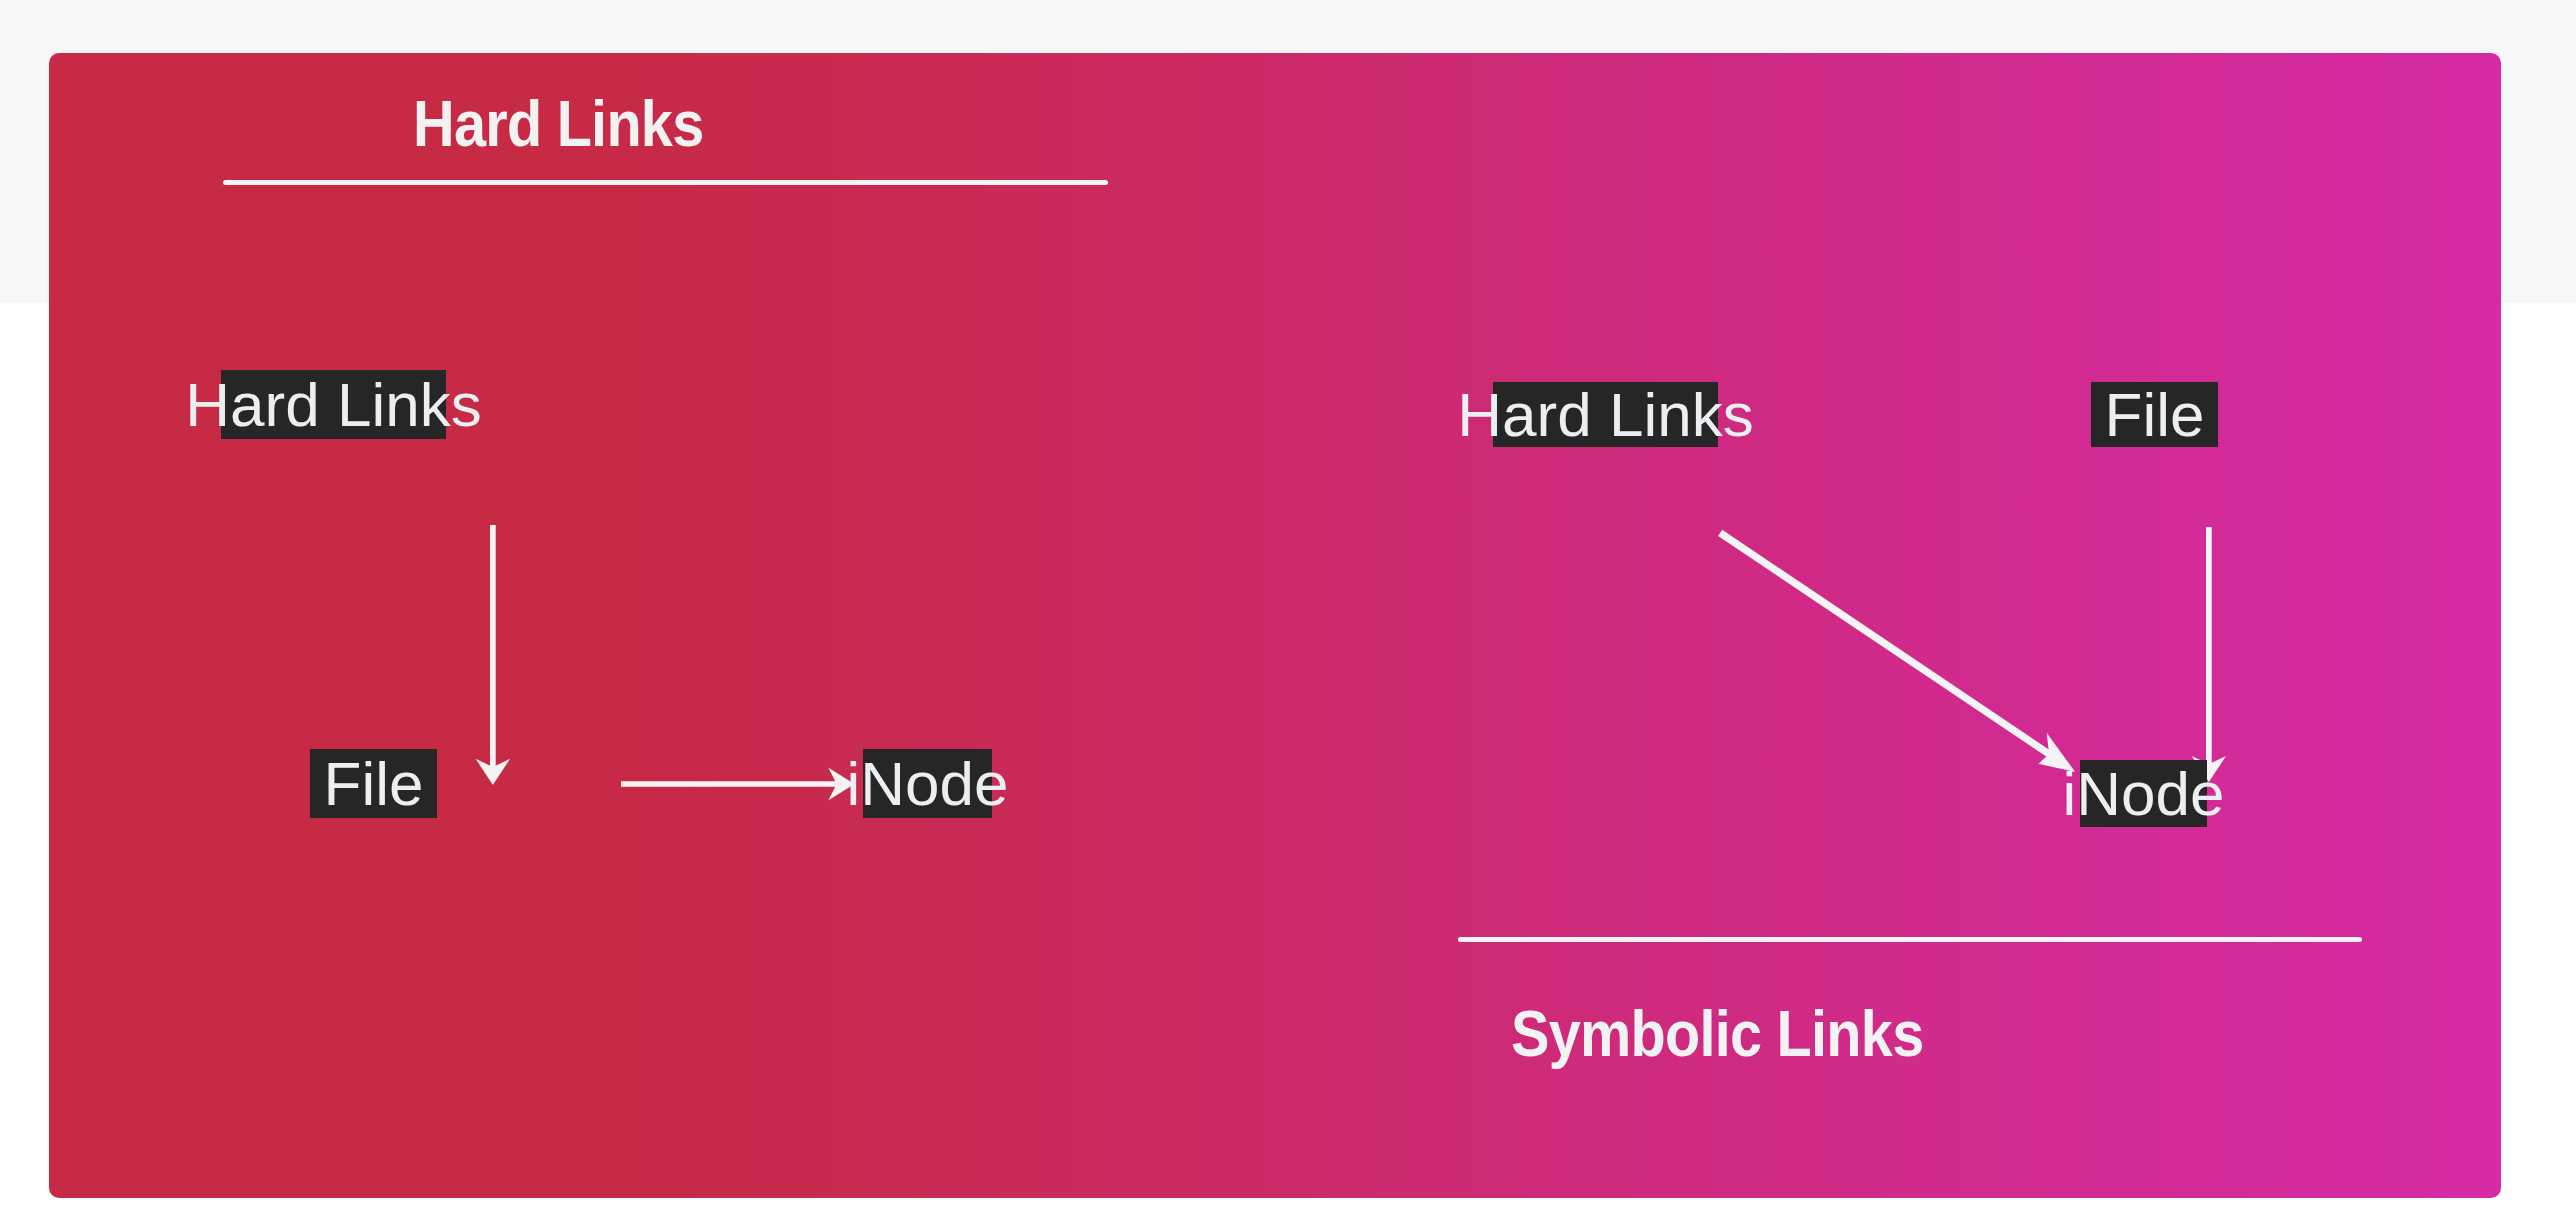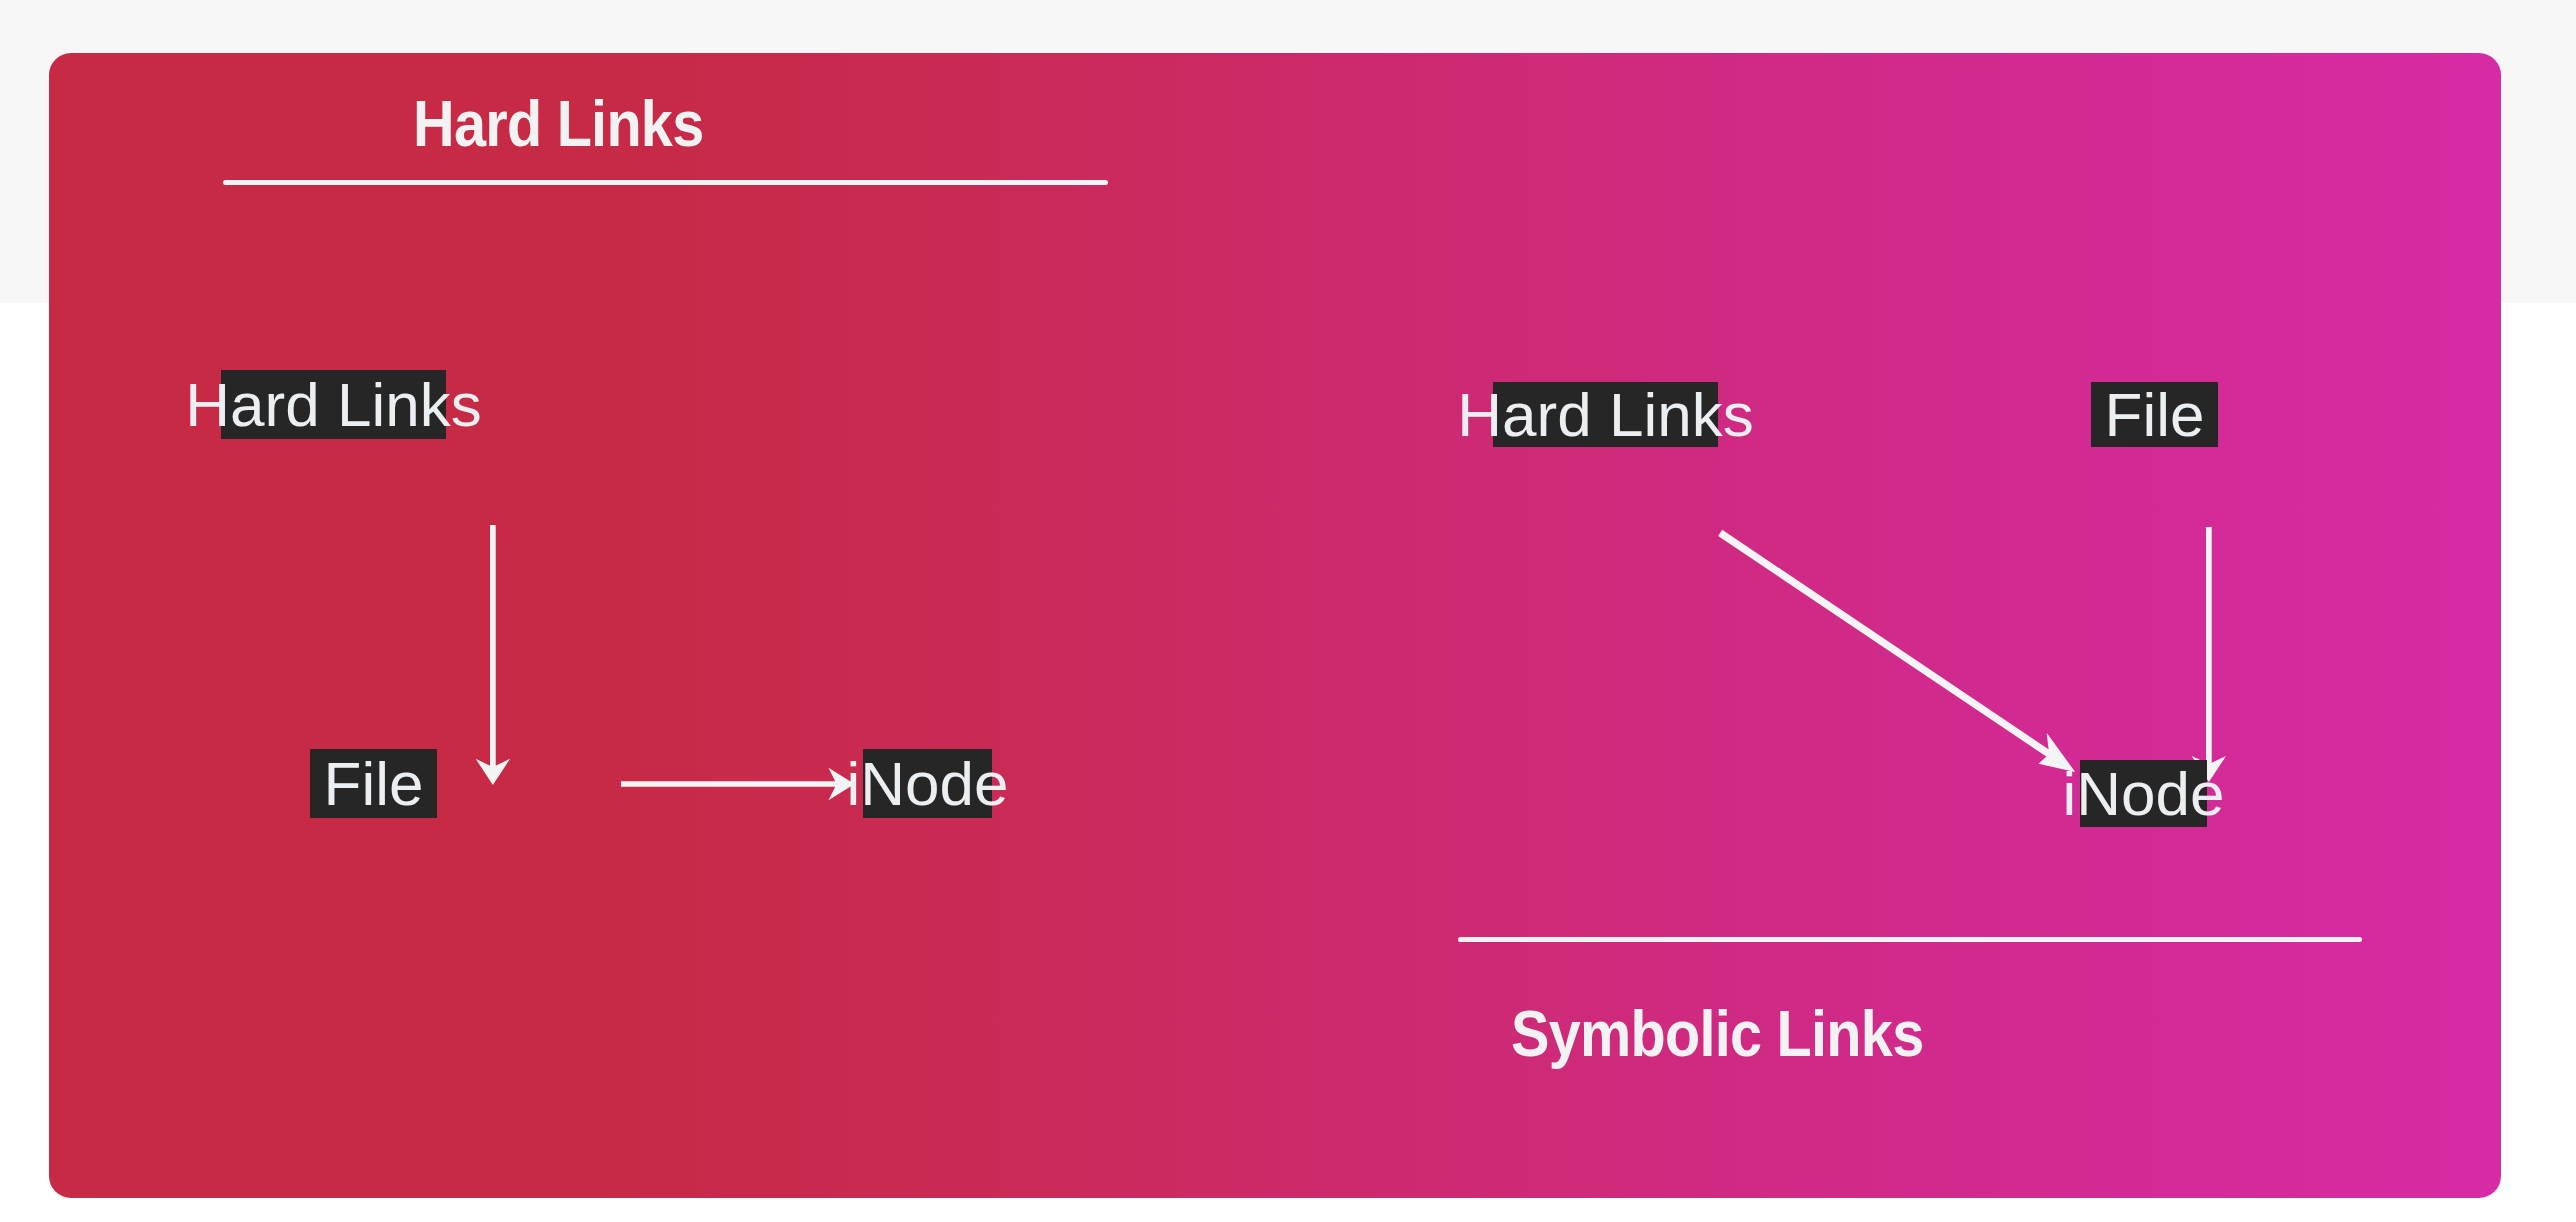--- a/index.html
+++ b/index.html
@@ -29,21 +29,21 @@
     background: #ffffff;
   }
 
   
   #card {
     position: absolute;
     left: 49px;
     top: 53px;
     width: 2452px;
     height: 1145px;
-    border-radius: 22px;
+    border-radius: 10px;
     background: linear-gradient(90deg, #c62a45 0%, #c62a45 22%, #c92a55 38%, #cd2a74 58%, #d12a8e 78%, #d62ba4 100%);
     overflow: hidden;
   }
 
   
   .section-title {
     position: absolute;
     color: #f2f2f2;
     font-weight: bold;
     font-size: 64px;

